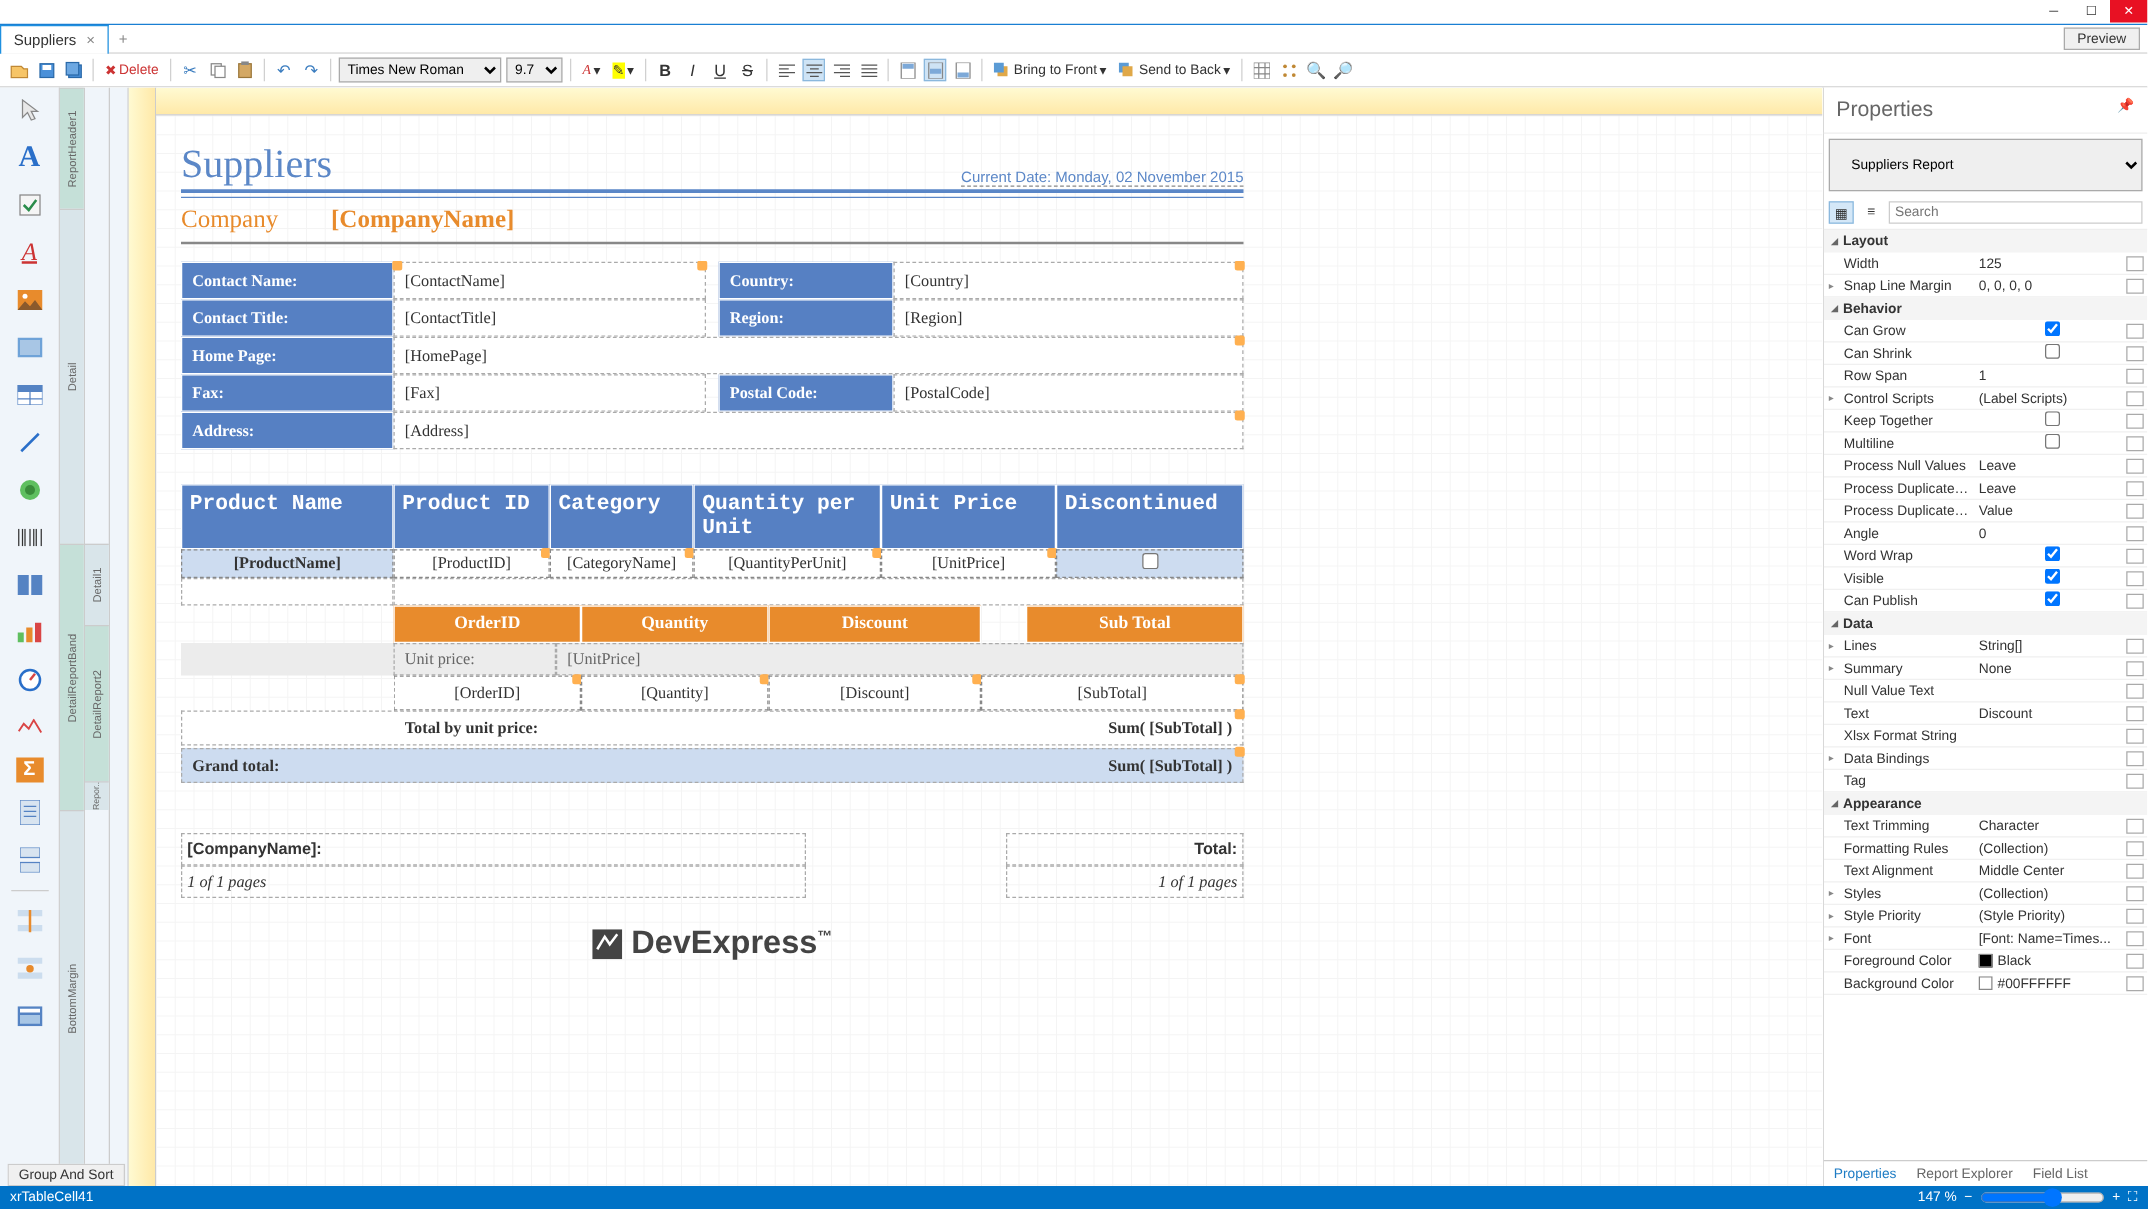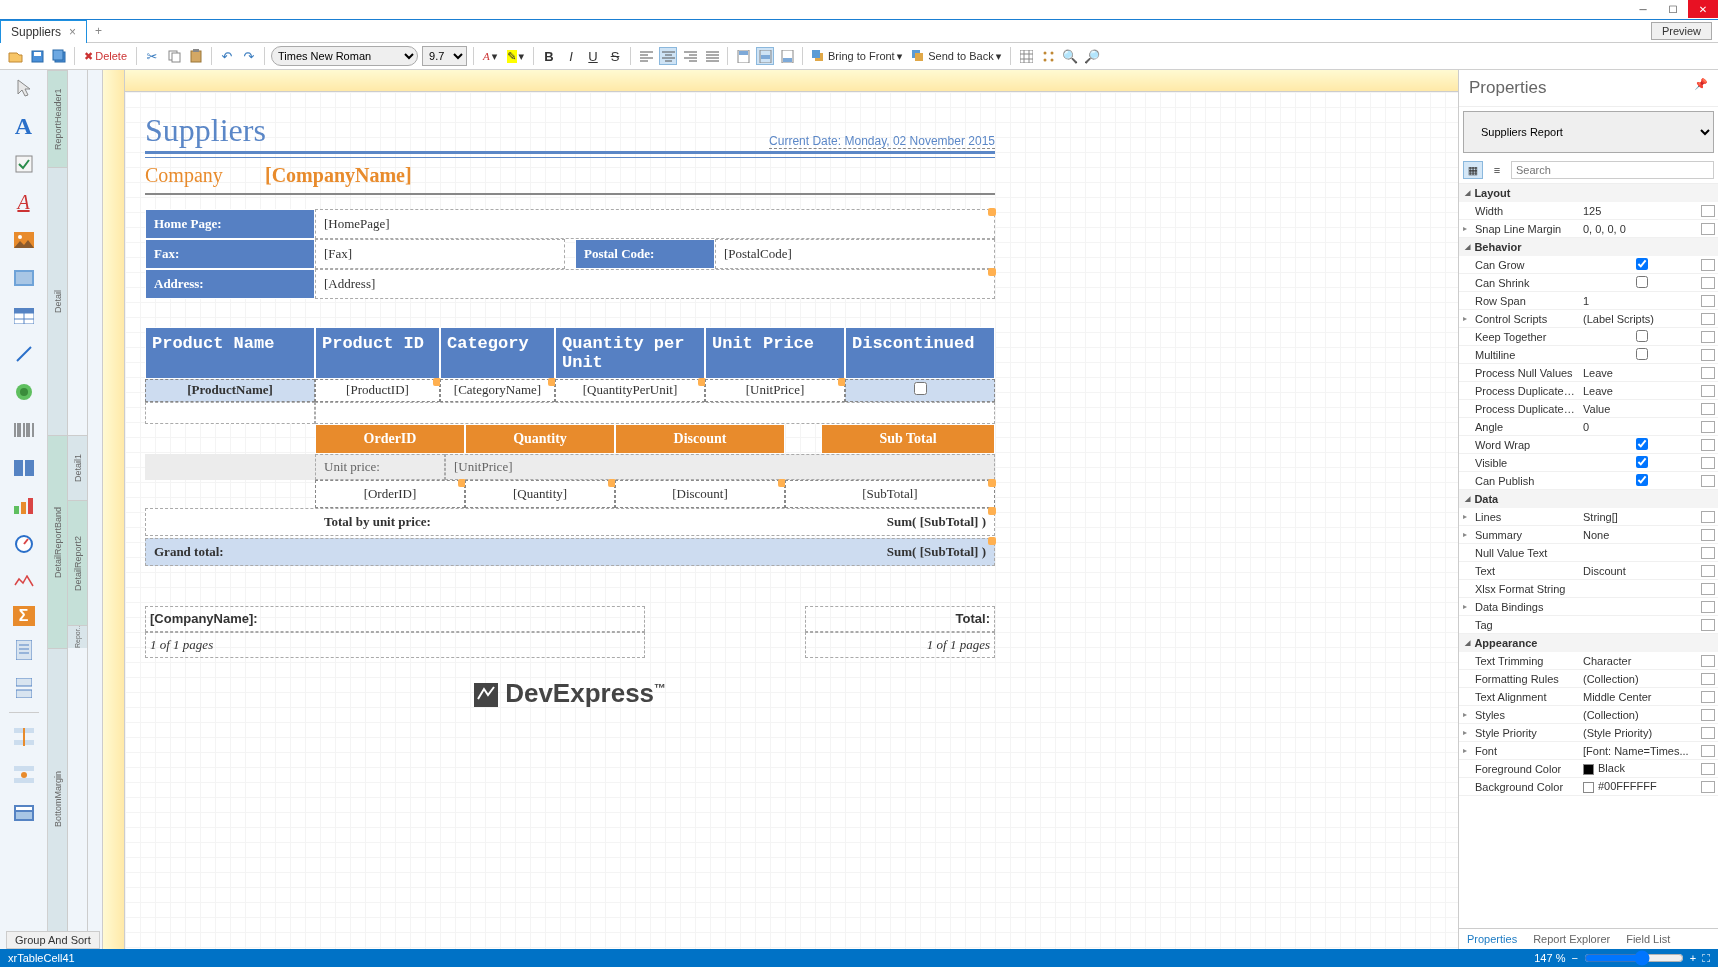--- a/index.html
+++ b/index.html
@@ -141,21 +141,21 @@
   <div class="tb-btn">
       <svg width="12" height="14">
         <rect x="1" y="2" width="10" height="11" fill="#d4a864" stroke="#9a7639"></rect>
         <rect x="3" y="0" width="6" height="3" fill="#888"></rect>
       </svg>
     </div>
   <div class="tb-sep"></div>
   <div class="tb-btn" style="color:#3a7cbf;">↶</div>
   <div class="tb-btn" style="color:#3a7cbf;">↷</div>
   <div class="tb-sep"></div>
-  <select class="tb-select" style="width:147px;border-radius:10px;"><option>Times New Roman</option></select>
+  <select class="tb-select" style="width:130px;"><option>Times New Roman</option></select>
   <select class="tb-select" style="width:45px;"><option>9.7</option></select>
   <div class="tb-sep"></div>
   <div class="tb-drop"><span style="color:#c33;font-style:italic;font-family:serif;">A</span>▾</div>
   <div class="tb-drop"><span style="background:#ff0;">✎</span>▾</div>
   <div class="tb-sep"></div>
   <div class="tb-btn">
       <b>B</b>
     </div>
   <div class="tb-btn">
       <i>I</i>
@@ -368,20 +368,34 @@
           <div class="title-line">
             <span class="rpt-title">Suppliers</span>
             <span class="cur-date">Current Date:  Monday, 02 November 2015</span>
           </div>
           <div class="thin-hr"></div>
           <div class="company-row">
             <span class="company-lbl">Company</span>
             <span class="company-val">[CompanyName]</span>
           </div>
           <div class="info-grid">
+            <div class="info-row">
+              <div class="info-label">Contact Name:</div>
+              <div class="info-val" style="width:250px;flex:none;">[ContactName]<span class="tag-tl"></span><span class="tag-tr"></span></div>
+              <div style="width:10px;"></div>
+              <div class="info-label" style="width:140px;">Country:</div>
+              <div class="info-val">[Country]<span class="tag-tr"></span></div>
+            </div>
+            <div class="info-row">
+              <div class="info-label">Contact Title:</div>
+              <div class="info-val" style="width:250px;flex:none;">[ContactTitle]</div>
+              <div style="width:10px;"></div>
+              <div class="info-label" style="width:140px;">Region:</div>
+              <div class="info-val">[Region]</div>
+            </div>
             <div class="info-row">
               <div class="info-label">Home Page:</div>
               <div class="info-val">[HomePage]<span class="tag-tr"></span></div>
             </div>
             <div class="info-row">
               <div class="info-label">Fax:</div>
               <div class="info-val" style="width:250px;flex:none;">[Fax]</div>
               <div style="width:10px;"></div>
               <div class="info-label" style="width:140px;">Postal Code:</div>
               <div class="info-val">[PostalCode]</div>

